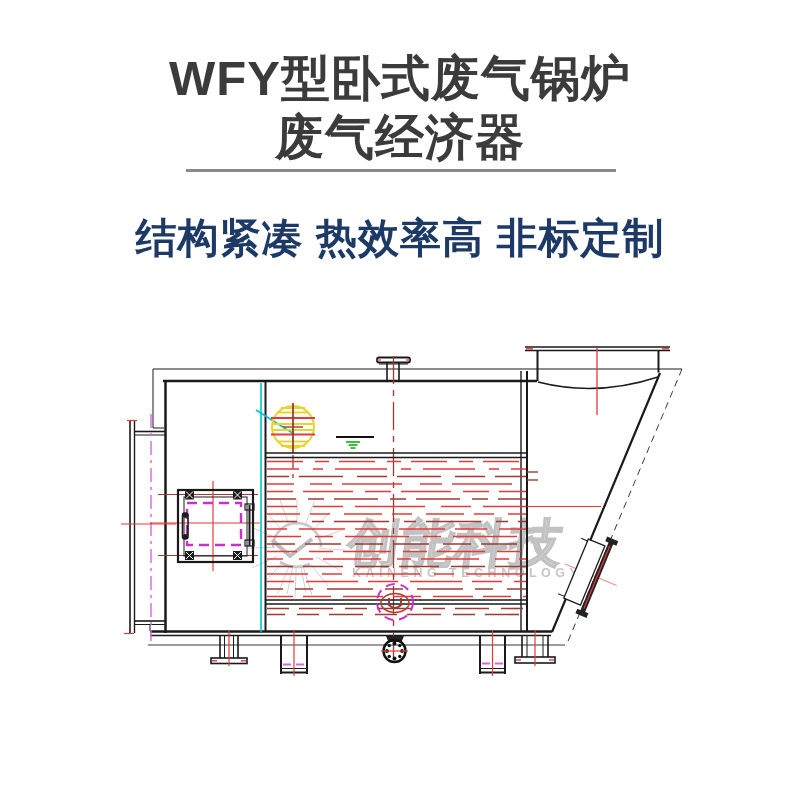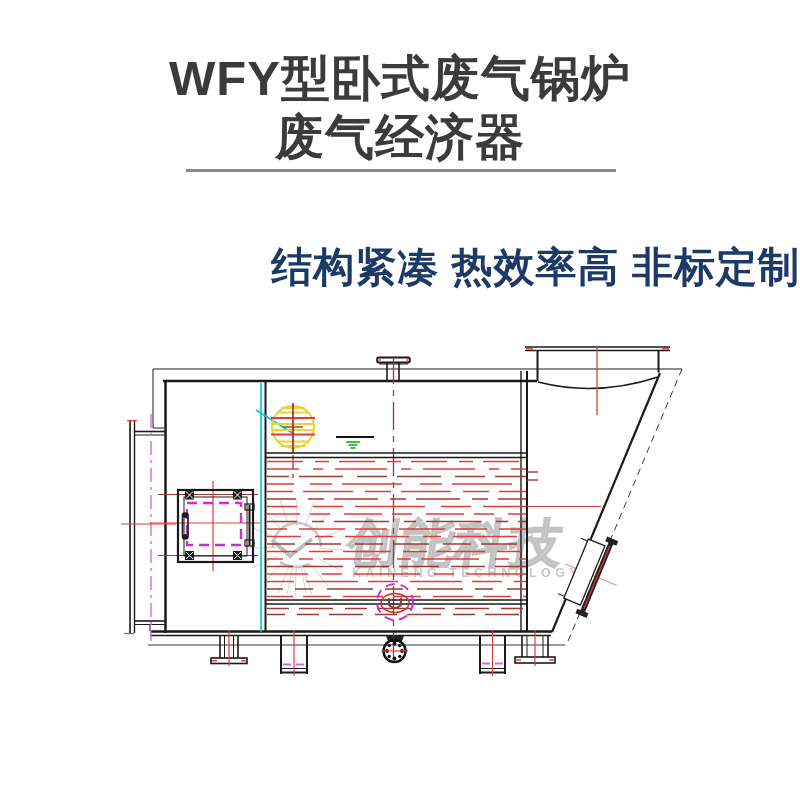--- a/index.html
+++ b/index.html
@@ -5,22 +5,22 @@
   html,body{margin:0;padding:0;background:#fff;}
   #canvas{position:relative;width:800px;height:800px;background:var(--c-bg,#fff);overflow:hidden;
           font-family:"Liberation Sans","DejaVu Sans",sans-serif;}
   
   .title{position:absolute;left:0;width:800px;text-align:center;font-weight:bold;
          color:var(--c-title,#3b3b3b);font-size:49px;letter-spacing:1px;line-height:1.0;}
   .title.l1{top:54px;}
   .title.l2{top:113px;}
   .divider{position:absolute;left:186px;top:169px;width:430px;height:3px;
            background:var(--c-divider,#8a8a8a);}
-  .subtitle{position:absolute;left:0;top:211px;width:800px;text-align:right;font-weight:bold;
-            color:var(--c-subtitle,#1d3a66);font-size:41px;letter-spacing:1px;margin-top:29px;}
+  .subtitle{position:absolute;left:0;top:211px;width:800px;text-align:center;font-weight:bold;
+            color:var(--c-subtitle,#1d3a66);font-size:41px;letter-spacing:1px;}
   
   .wm{position:absolute;z-index:1;}
   .wm-cn{left:348px;top:509px;width:230px;font-size:52px;font-weight:900;letter-spacing:2px;
          color:rgba(190,190,190,0.50);-webkit-text-stroke:1.5px #c2c2c2;transform:skewX(-8deg);
          white-space:nowrap;}
   .wm-en{left:352px;top:566px;font-size:12.5px;font-weight:bold;letter-spacing:4.5px;
          color:var(--c-watermark,#c6c6c6);white-space:nowrap;}
   #drawing{position:absolute;left:0;top:0;z-index:2;}
 </style>
 </head>

